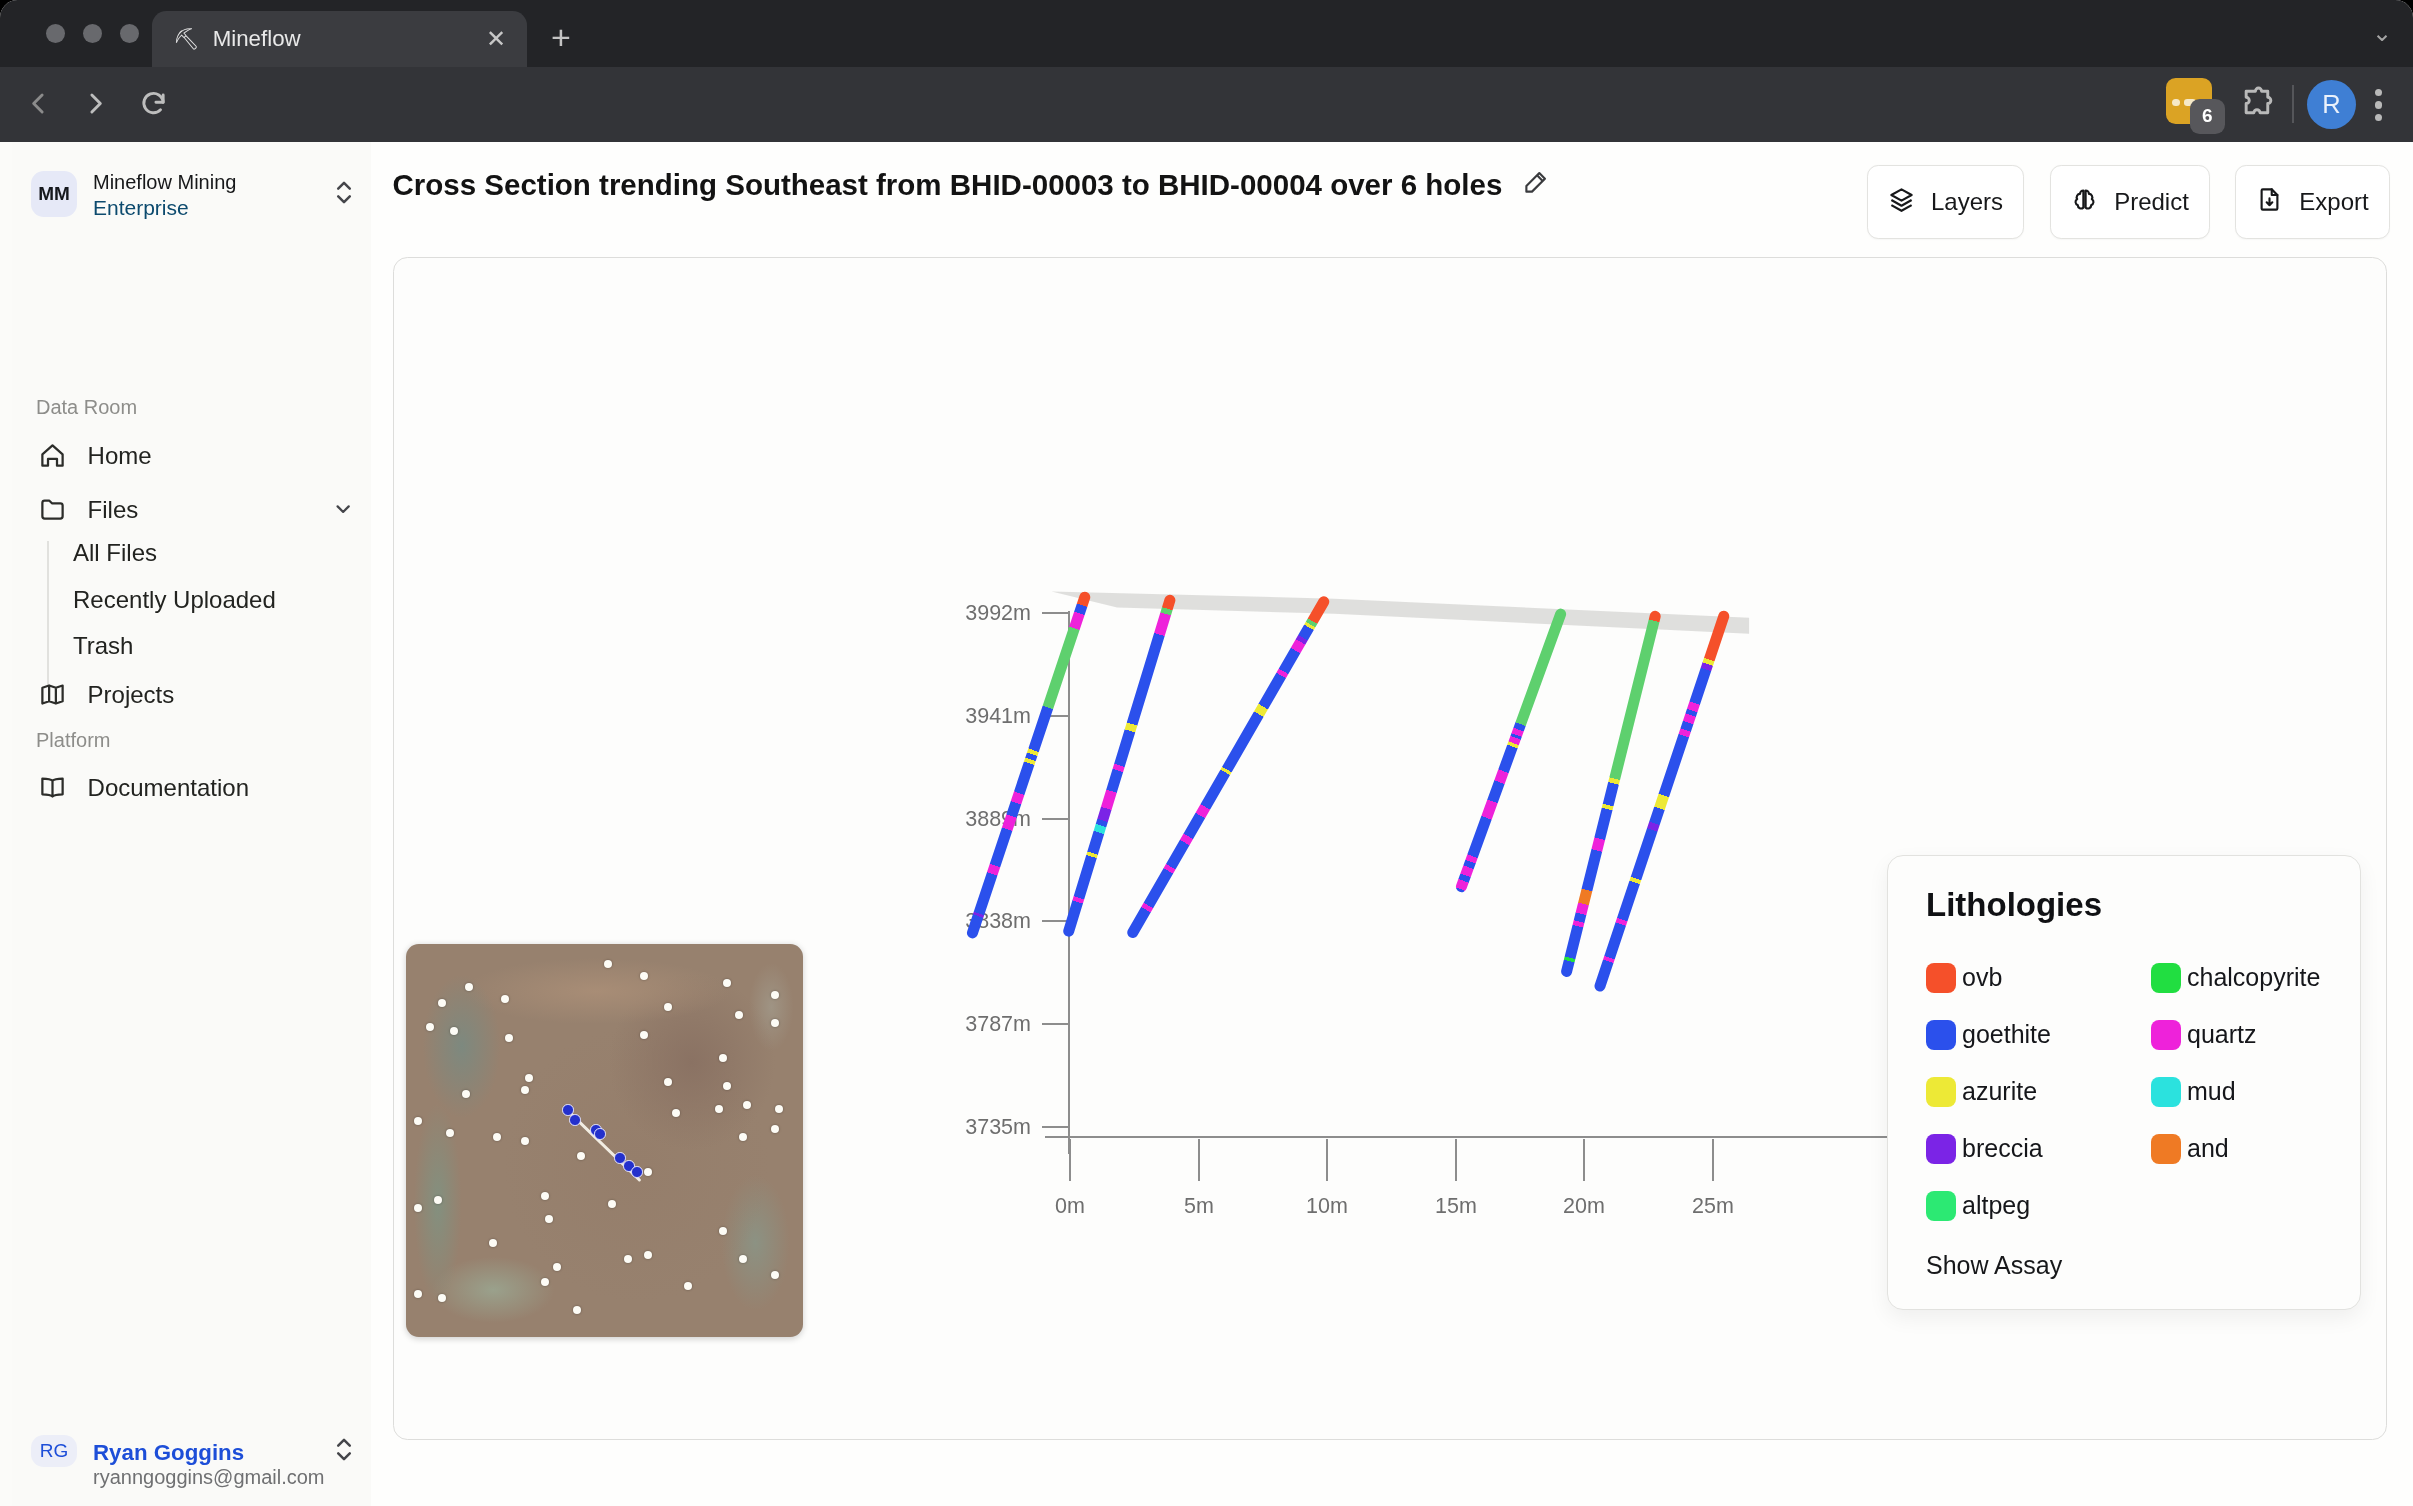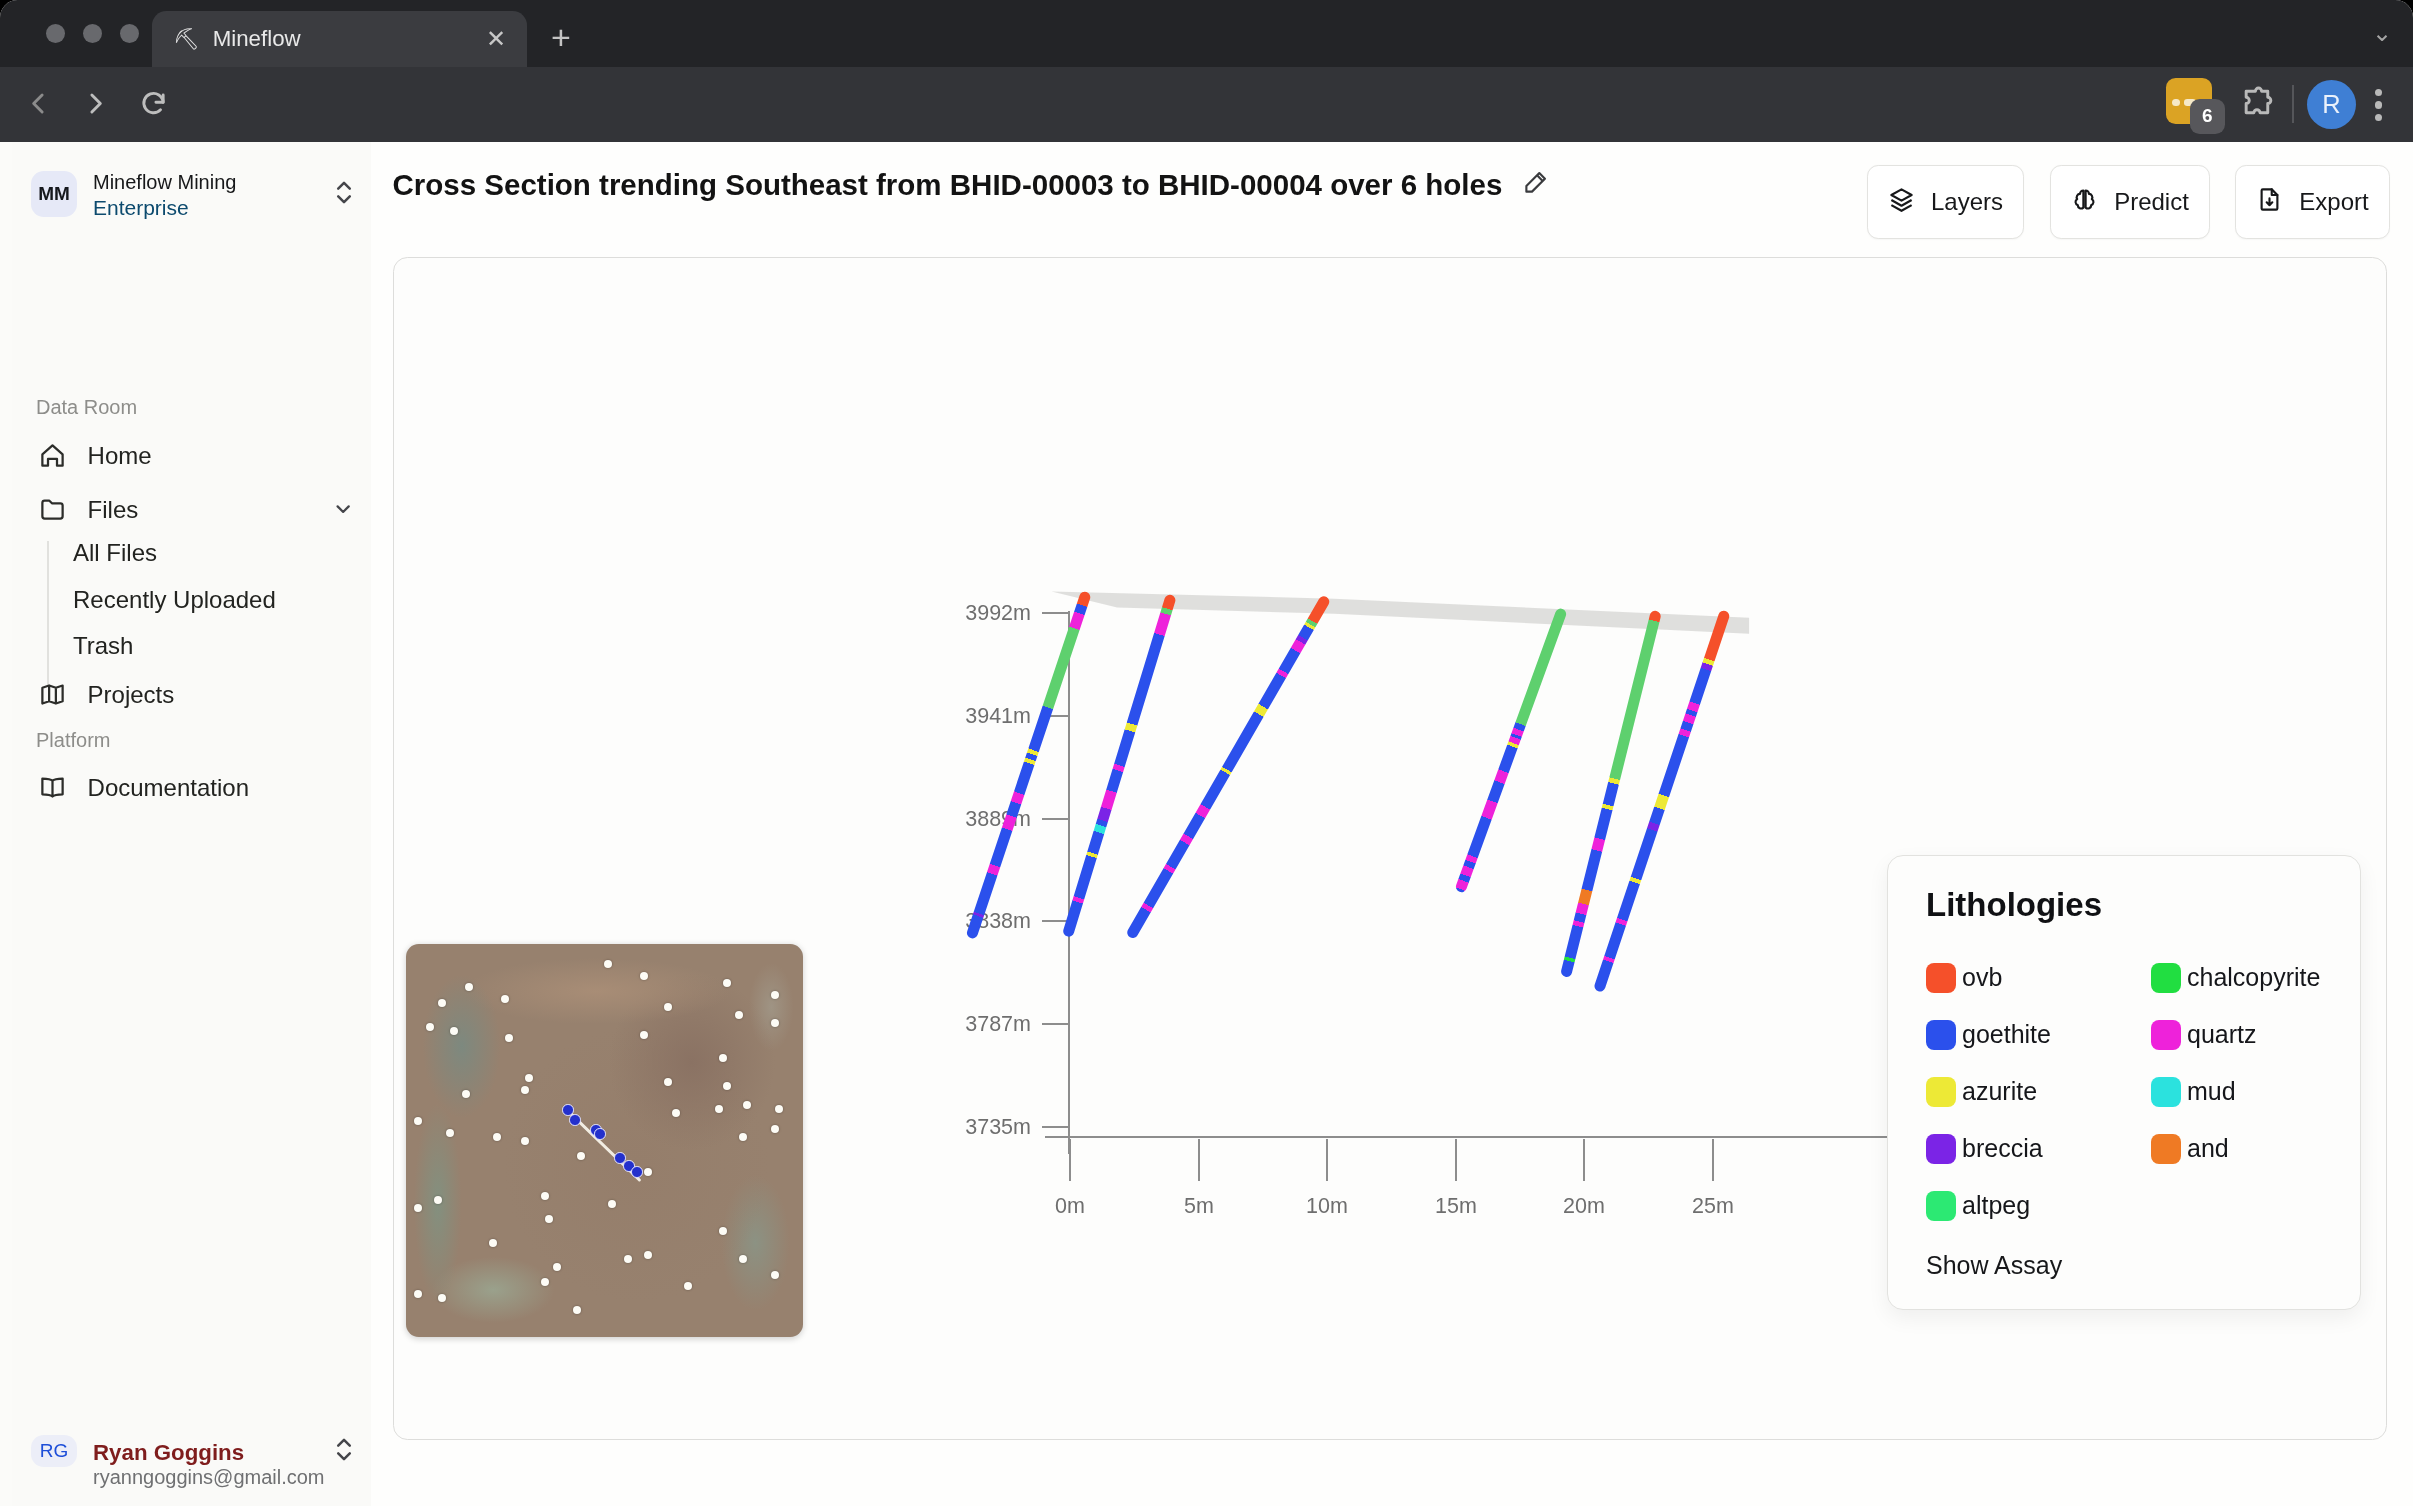--- a/index.html
+++ b/index.html
@@ -36,21 +36,21 @@
   .selector{margin-left:auto;margin-right:6.4px;}
   .sec-label{position:absolute;left:24px;font-size:20px;color:#8d8d8a;}
   .nav-item{position:absolute;left:14.4px;width:342px;height:49px;display:flex;align-items:center;border-radius:9.6px;color:#222320;}
   .nav-item .ic{width:29px;height:29px;margin-left:11.2px;display:flex;align-items:center;justify-content:center;}
   .nav-item .lbl{font-size:24px;margin-left:21px;}
   .nav-item .tail{margin-left:auto;margin-right:14.4px;display:flex;}
   .sub-line{position:absolute;left:35px;width:1.6px;background:#e1e1de;}
   .sub-item{position:absolute;left:61px;font-size:24px;color:#222320;}
   .user{position:absolute;left:19px;bottom:17.6px;width:331px;display:flex;align-items:center;}
   .user-avatar{width:46px;height:32px;border-radius:12.8px;background:#eceef8;color:#1d4ed8;display:flex;align-items:center;justify-content:center;font-size:19px;}
-  .user-name{font-size:22.3px;font-weight:bold;color:#7f1d1d;line-height:26px;margin-top:28px;}
+  .user-name{font-size:22.3px;font-weight:bold;color:#1d4ed8;line-height:26px;margin-top:28px;}
   .user-email{font-size:20px;color:#6f7072;line-height:23px;}
 
   .main{position:absolute;left:371px;top:0;width:2042px;height:1365px;background:#fefefd;}
   .page-title{position:absolute;left:21.5px;top:25.5px;font-size:29.5px;font-weight:bold;color:#131313;display:flex;align-items:center;gap:21px;}
   .hbtn{position:absolute;top:23px;height:72px;background:#fff;border:1.6px solid #e3e3e0;border-radius:11.2px;display:flex;align-items:center;justify-content:center;gap:16px;font-size:24px;color:#17181a;box-shadow:0 0.8px 1.6px rgba(0,0,0,.03);}
   .card{position:absolute;left:21.5px;top:115px;width:1992px;height:1181px;background:#fdfdfc;border:1.6px solid #dddddb;border-radius:14.4px;}
 
   
   .axis{position:absolute;background:#8d8d8d;}
   .ytick-lbl{position:absolute;width:144px;text-align:right;font-size:21.5px;color:#6e6e6e;}

